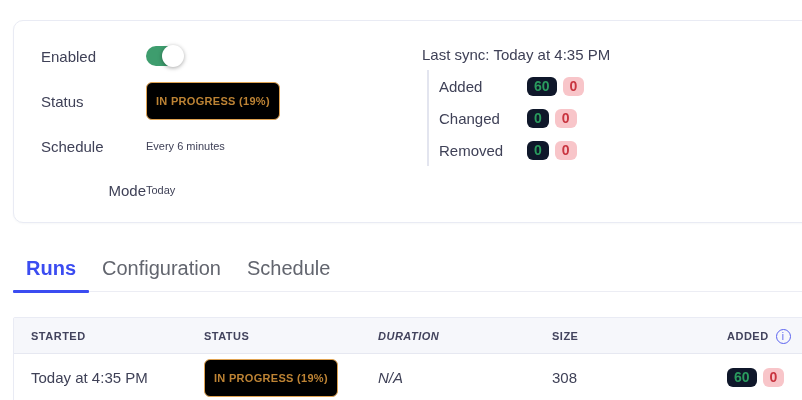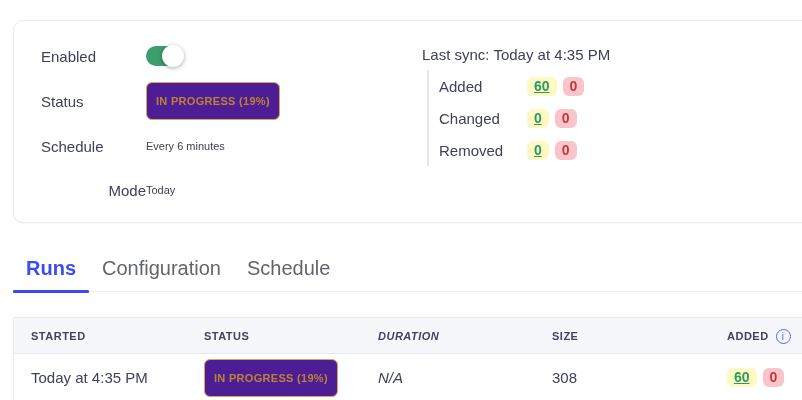--- a/index.html
+++ b/index.html
@@ -55,21 +55,21 @@
     width: 22px; height: 22px;
     border-radius: 50%;
     background: #fff;
     box-shadow: 0 1px 4px rgba(0,0,0,0.35);
   }
 
   
   .badge-warning {
     display: inline-block;
     padding: 12px 9px;
-    background: #4c1d95;
+    background: #000000;
     border: 1px solid #e0a352;
     border-radius: 6px;
     color: #bd8334;
     font-size: 11px;
     font-weight: 700;
     letter-spacing: 0.3px;
     white-space: nowrap;
   }
 
   
@@ -92,21 +92,21 @@
   }
   .stat-row .slabel { width: 88px; font-size: 15px; color: #3f4157; }
   .pills { display: flex; gap: 6px; align-items: center; }
   .pill {
     display: inline-block;
     padding: 1px 7px 2px;
     border-radius: 6px;
     font-size: 14px;
     font-weight: 700;
   }
-  .pill-success { background: #fef9c3; color: #2a9b5e; text-decoration: underline; }
+  .pill-success { background: #0f172a; color: #2a9b5e; }
   .pill-error   { background: #f8c5c9; color: #c93540; }
 
   
   .tabs {
     position: absolute;
     left: 13px; top: 253px;
     width: 789px;
     display: flex;
     border-bottom: 1px solid #ecedf4;
   }

